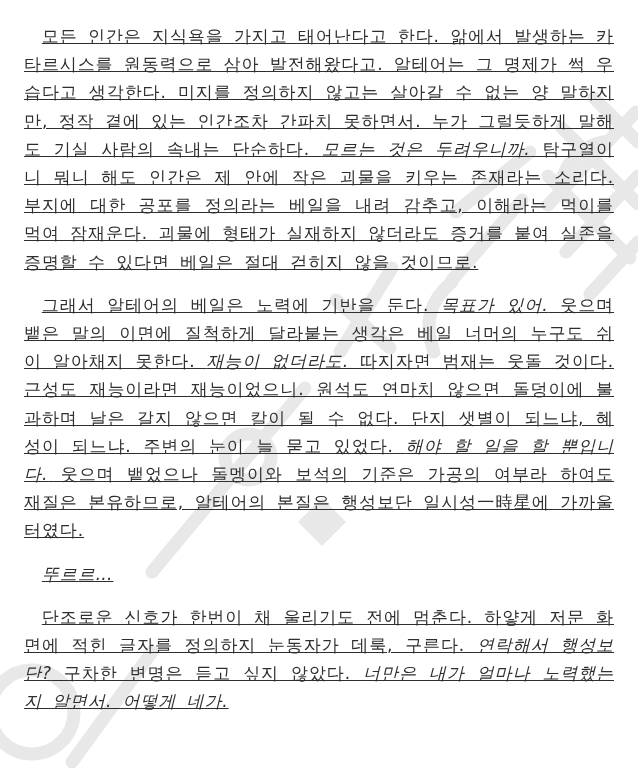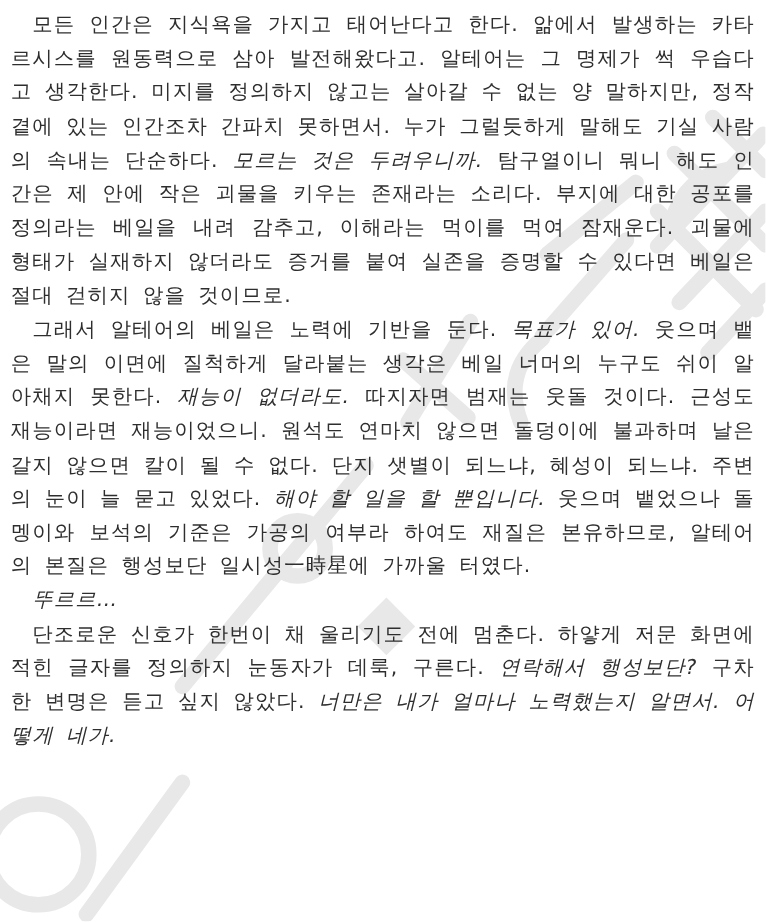--- a/index.html
+++ b/index.html
@@ -29,22 +29,23 @@
     padding: 7px 9px 0 9px;
     color: var(--text-color, #2e2e2e);
     font-size: 17px;
     line-height: 28.2px;
     letter-spacing: 0.9px;
     word-spacing: 4px;
     text-align: justify;
     word-break: break-all;
   }
   .doc p {
-    margin: 0;
+    margin: 15px;
     text-indent: 1.05em;
+    text-decoration: underline;
   }
   .doc .em {
     font-style: italic;
   }
 </style>
 </head>
 <body>
 
 <div class="page" style="--page-bg: #ffffff; --text-color: #2e2e2e; --wm-color: #e8e8e8;">
 

